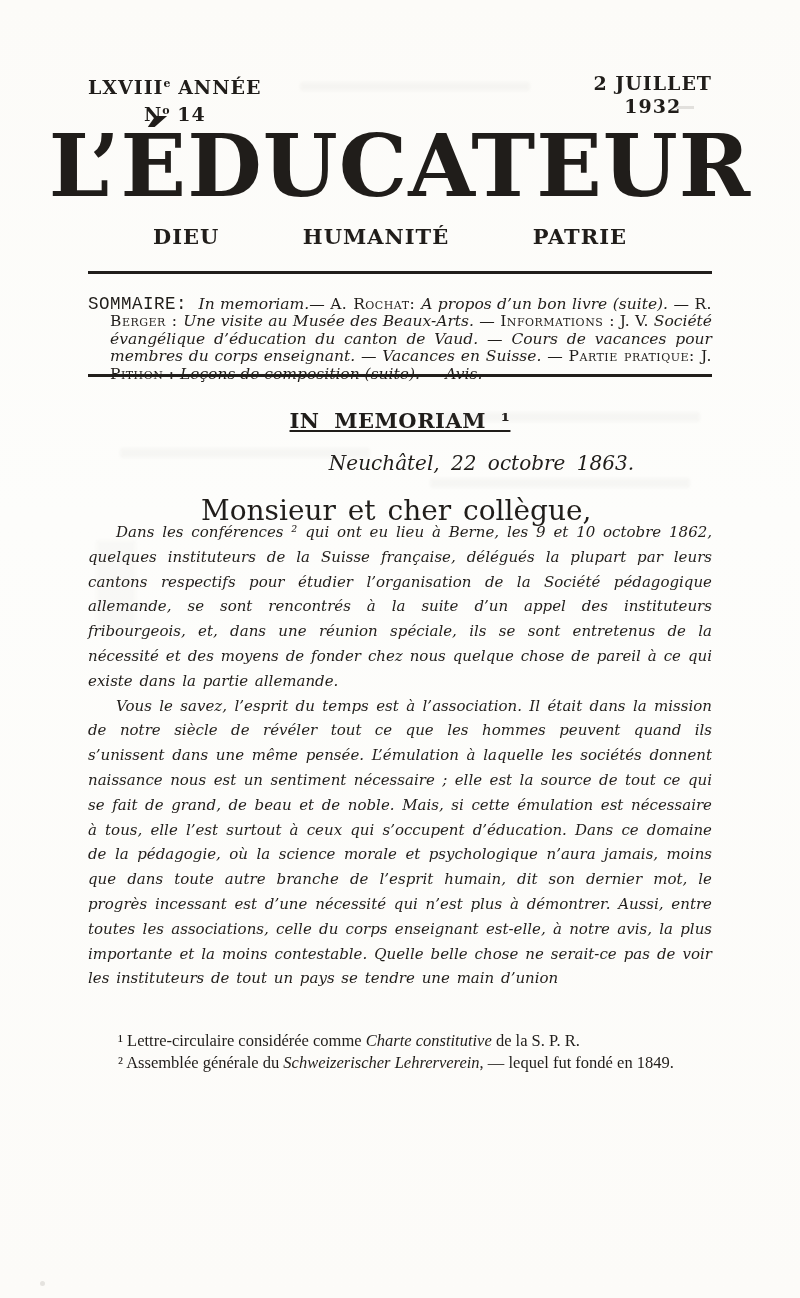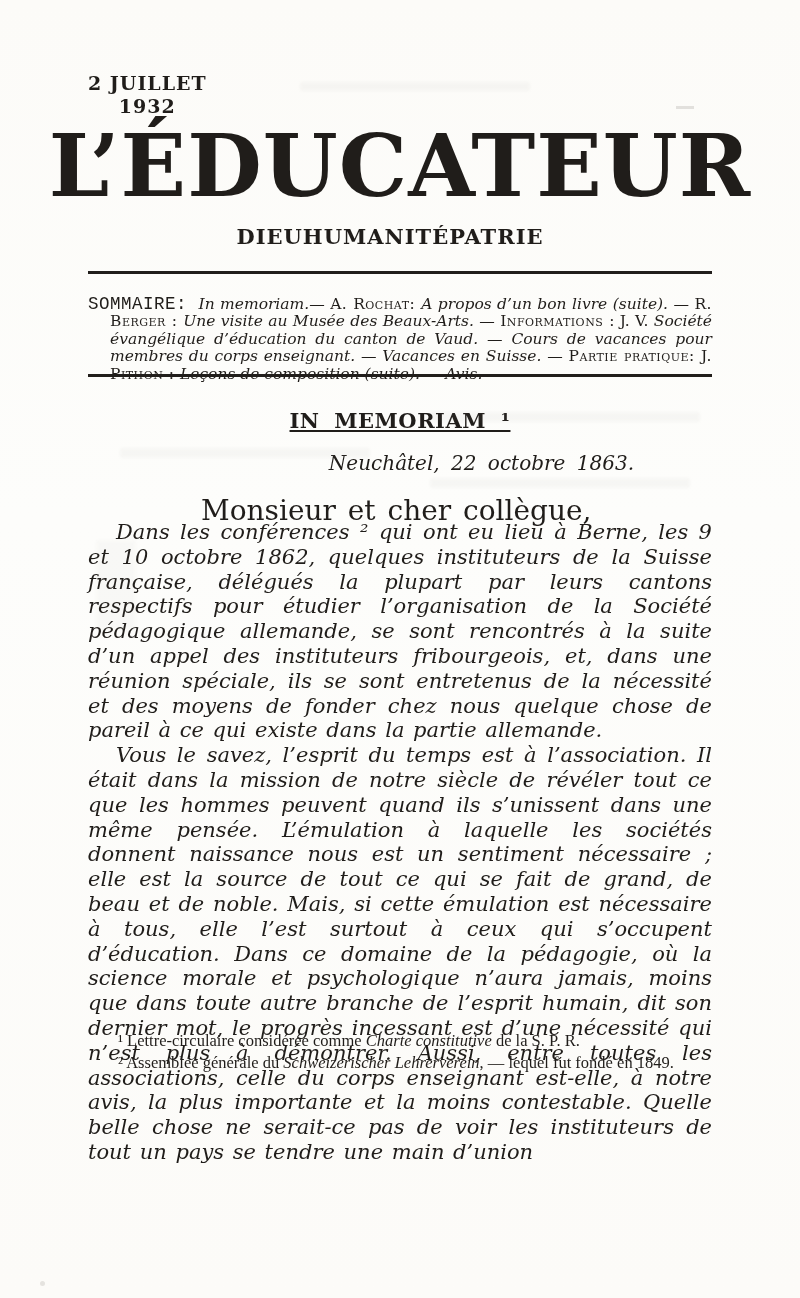--- a/index.html
+++ b/index.html
@@ -51,21 +51,21 @@
     white-space: nowrap;
   }
 
   
   .motto {
     position: absolute;
     top: 224px;
     left: 153px;
     width: 474px;
     display: flex;
-    justify-content: center;
+    justify-content: space-between;
     font-weight: bold;
     font-size: 21px;
     letter-spacing: 1px;
   }
 
   
   .rule {
     position: absolute;
     left: 88px;
     width: 624px;
@@ -123,21 +123,21 @@
     left: 201px;
     font-size: 28px;
     word-spacing: 3px;
   }
   .body-text {
     position: absolute;
     top: 520px;
     left: 88px;
     width: 624px;
     font-style: italic;
-    font-size: 21px;
+    font-size: 15px;
     line-height: 24.8px;
     text-align: justify;
     word-spacing: 2px;
   }
   .body-text p {
     margin: 0;
     text-indent: 28px;
   }
 
   
@@ -172,20 +172,24 @@
   .g4 { top: 478px; left: 430px; width: 260px; height: 10px; }
   .g5 { top: 540px; left: 96px;  width: 40px;  height: 90px; opacity: 0.03; }
 </style>
 </head>
 <body>
 
 <div class="page">
 
   <div class="header">
     <div class="block">
+      <div><span>LXVIII</span><sup>e</sup><span> ANNÉE</span></div>
+      <div><span>N</span><sup>o</sup><span> 14</span></div>
+    </div>
+    <div class="block">
       <div>2 JUILLET</div>
       <div>1932</div>
     </div>
   </div>
 
   <div class="masthead">L’ÉDUCATEUR</div>
 
   <div class="motto">
     <span>DIEU</span>
     <span>HUMANITÉ</span>

